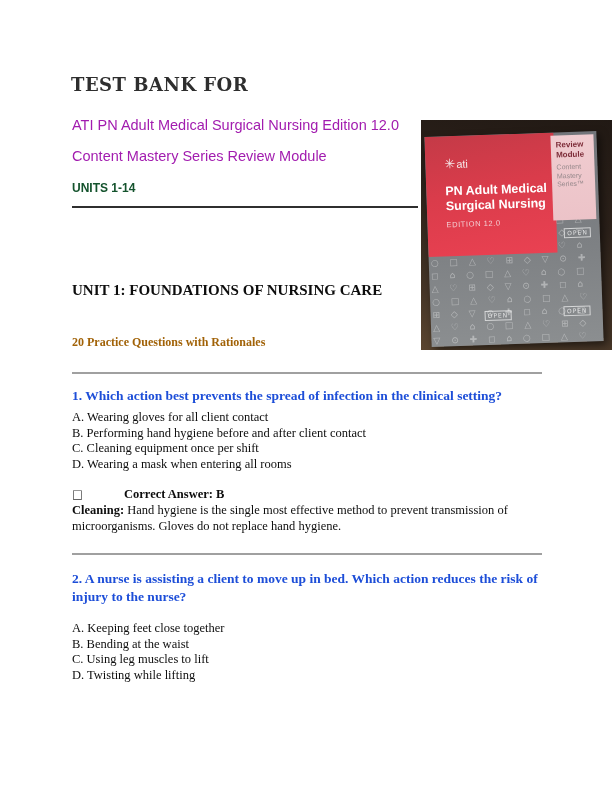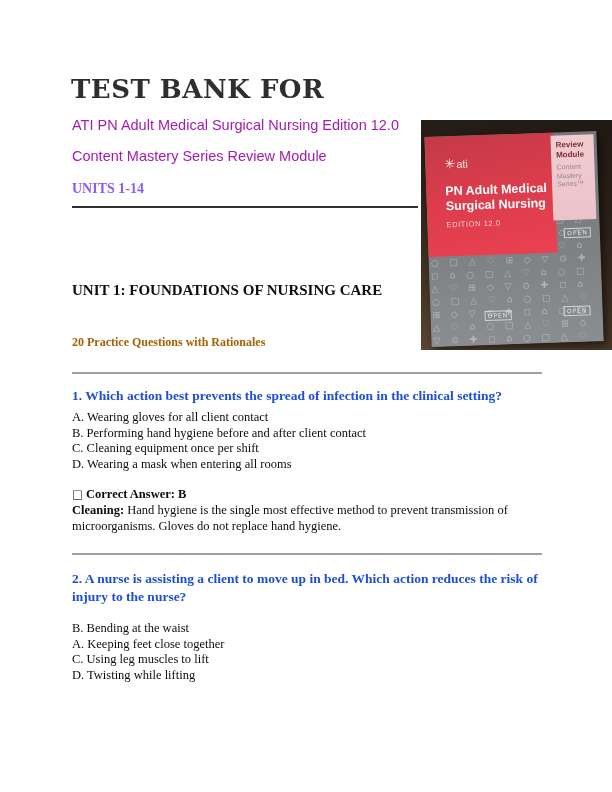--- a/index.html
+++ b/index.html
@@ -5,33 +5,33 @@
   html,body{margin:0;padding:0;background:#e8e8e8;}
   .page{
     position:relative;width:612px;height:792px;margin:0 auto;
     background:#ffffff;overflow:hidden;
     font-family:"Liberation Serif",serif;color:#111;
   }
   
   .doc-title{
     position:absolute;left:71px;top:74px;margin:0;
     font-family:"DejaVu Serif","Liberation Serif",serif;
-    font-size:26px;font-weight:bold;color:#2e2e2e;letter-spacing:0.5px;
+    font-size:18px;font-weight:bold;color:#2e2e2e;letter-spacing:0.5px;
   }
   .subtitle{
     position:absolute;left:72px;
     font-family:"Liberation Sans",sans-serif;
     font-size:14.5px;color:#a21caf;
   }
   .subtitle.s1{top:117px;}
   .subtitle.s2{top:148px;}
   .units-label{
     position:absolute;left:72px;top:181px;
-    font-family:Liberation Serif, serif;
-    font-size:14px;font-weight:bold;color:#8b5cf6;
+    font-family:Liberation Sans, sans-serif;
+    font-size:12px;font-weight:bold;color:#14532d;
   }
   .header-divider{
     position:absolute;left:72px;top:206px;width:346px;height:2px;
     background:#2f2f2f;
   }
   
   .photo{
     position:absolute;left:421px;top:120px;width:191px;height:230px;margin:0;
     background:linear-gradient(195deg,#211914 0%,#2c211a 40%,#453527 78%,#5a4530 100%);
     overflow:hidden;
@@ -116,21 +116,21 @@
   .opts{
     position:absolute;left:72px;
     font-size:12.5px;line-height:15.5px;color:#0d0d0d;
   }
   .q1 .opts{top:410px;}
   .q2 .opts{top:621px;}
   .answer-line{
     position:absolute;left:72px;top:487px;
     font-size:12.5px;color:#0d0d0d;
   }
-  .answer-line b{font-weight:bold;}
+  .answer-line b{font-weight:bold;margin-left:38px;}
   .tofu{font-family:"DejaVu Sans",sans-serif;font-size:11.5px;color:#333;}
   .rationale{
     position:absolute;left:72px;top:503px;width:474px;margin:0;
     font-size:12.5px;line-height:15.5px;color:#0d0d0d;
   }
   .rationale b{font-weight:bold;}
 </style>
 </head>
 <body>
 
@@ -175,20 +175,20 @@
     </div>
     <div class="answer-line"><span class="tofu">□</span> <b>Correct Answer: B</b></div>
     <p class="rationale"><b>Cleaning:</b> <span>Hand hygiene is the single most effective method to prevent transmission of microorganisms. Gloves do not replace hand hygiene.</span></p>
   </section>
 
   <div class="rule r2"></div>
 
   <section class="q2">
     <h3 class="q-heading">2. A nurse is assisting a client to move up in bed. Which action reduces the risk of injury to the nurse?</h3>
     <div class="opts">
+      <div>A. Keeping feet close together</div>
       <div>B. Bending at the waist</div>
-      <div>A. Keeping feet close together</div>
       <div>C. Using leg muscles to lift</div>
       <div>D. Twisting while lifting</div>
     </div>
   </section>
 
 </div>
 
 </body></html>

